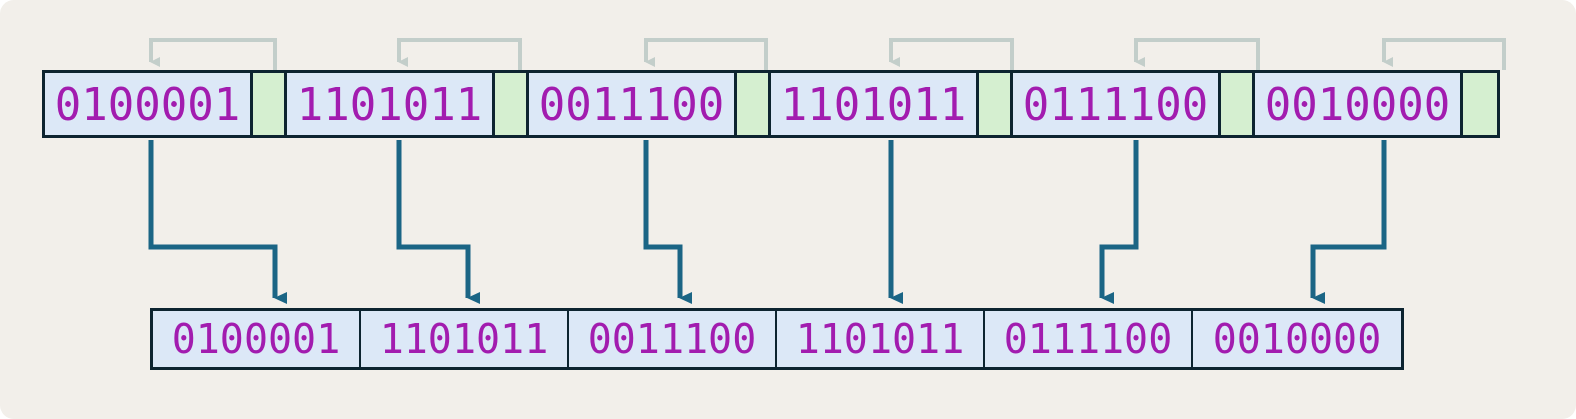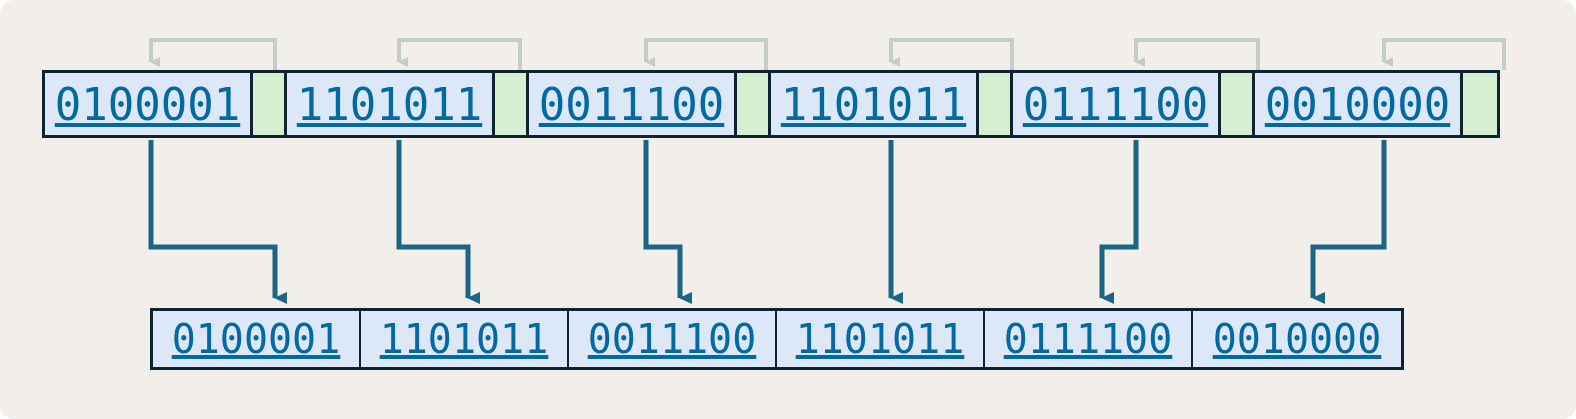--- a/index.html
+++ b/index.html
@@ -43,24 +43,23 @@
     height: 62px;
     border: 3px solid #0d2430;
     box-sizing: border-box;
   }
   .cell {
     box-sizing: border-box;
     display: flex;
     align-items: center;
     justify-content: center;
     background: #dce8f7;
-    color: #0369a1;
+    color: #a21caf;
     white-space: pre;
     letter-spacing: 0px;
-    text-decoration: underline;
   }
   
   #top-row .cell.data {
     width: 208px;
     font-size: 44px;
     border-right: 3px solid #0d2430;
   }
   #top-row .cell.sep {
     width: 34px;
     background: #d5efd0;

